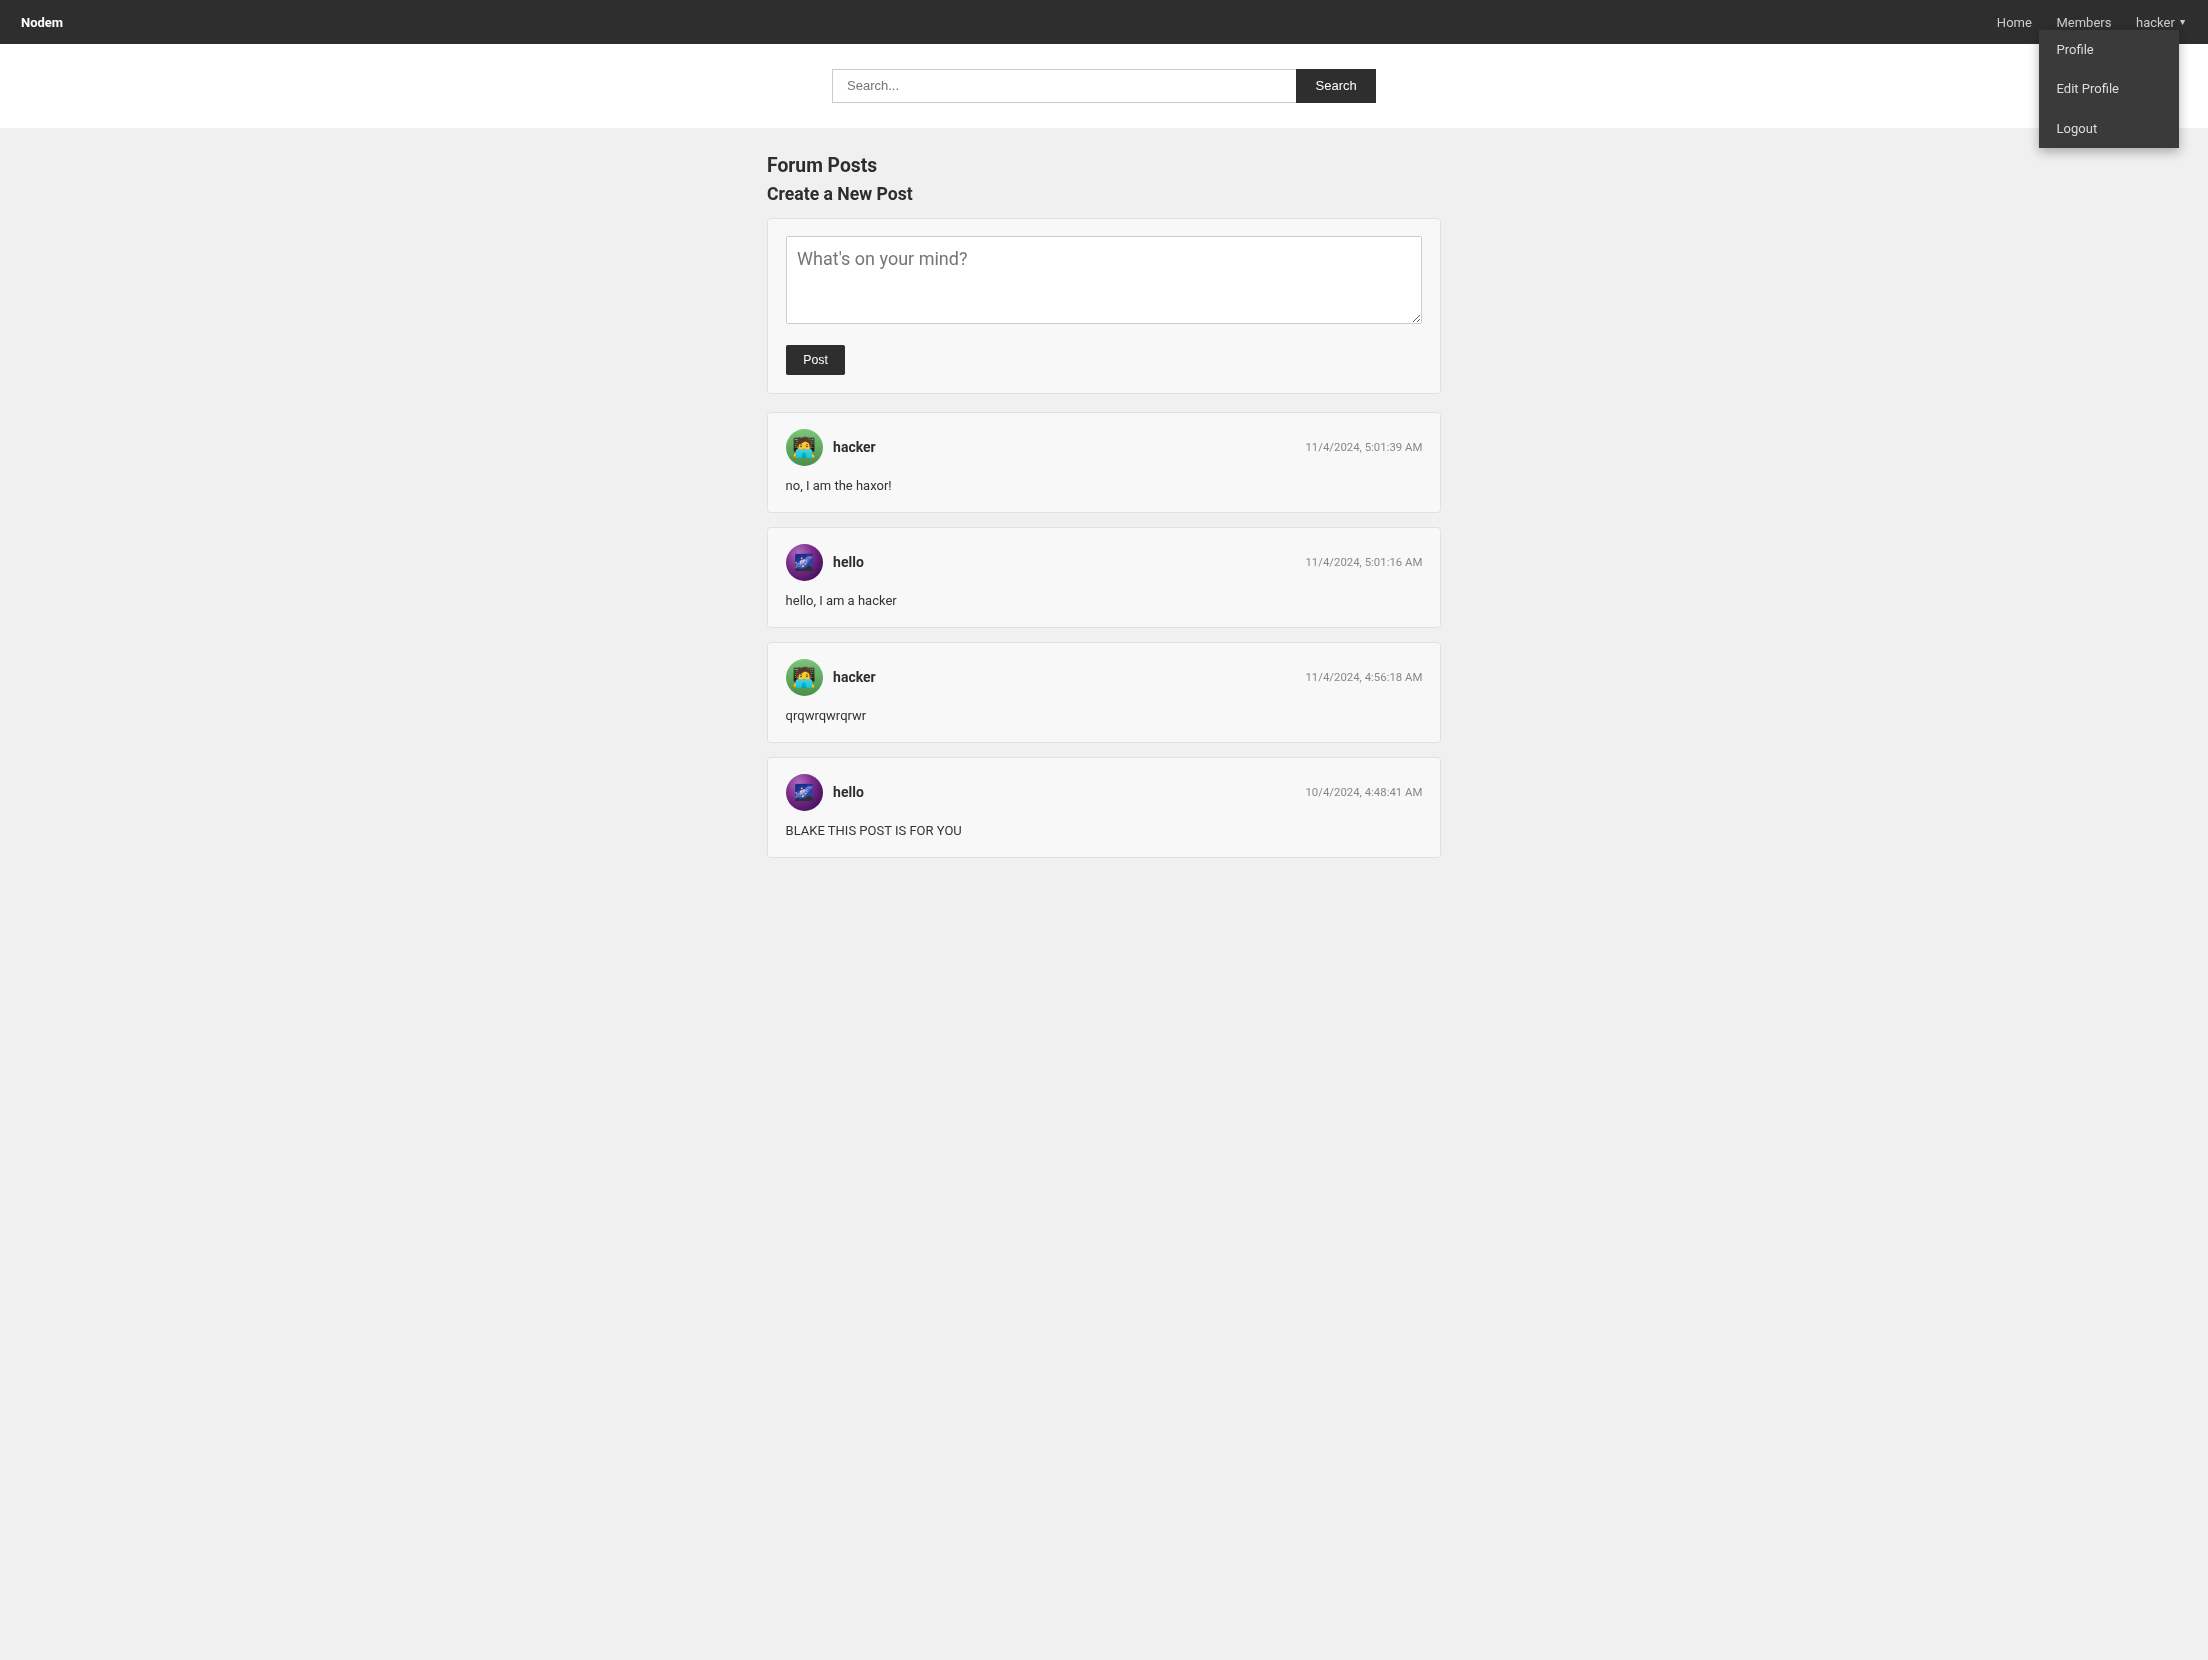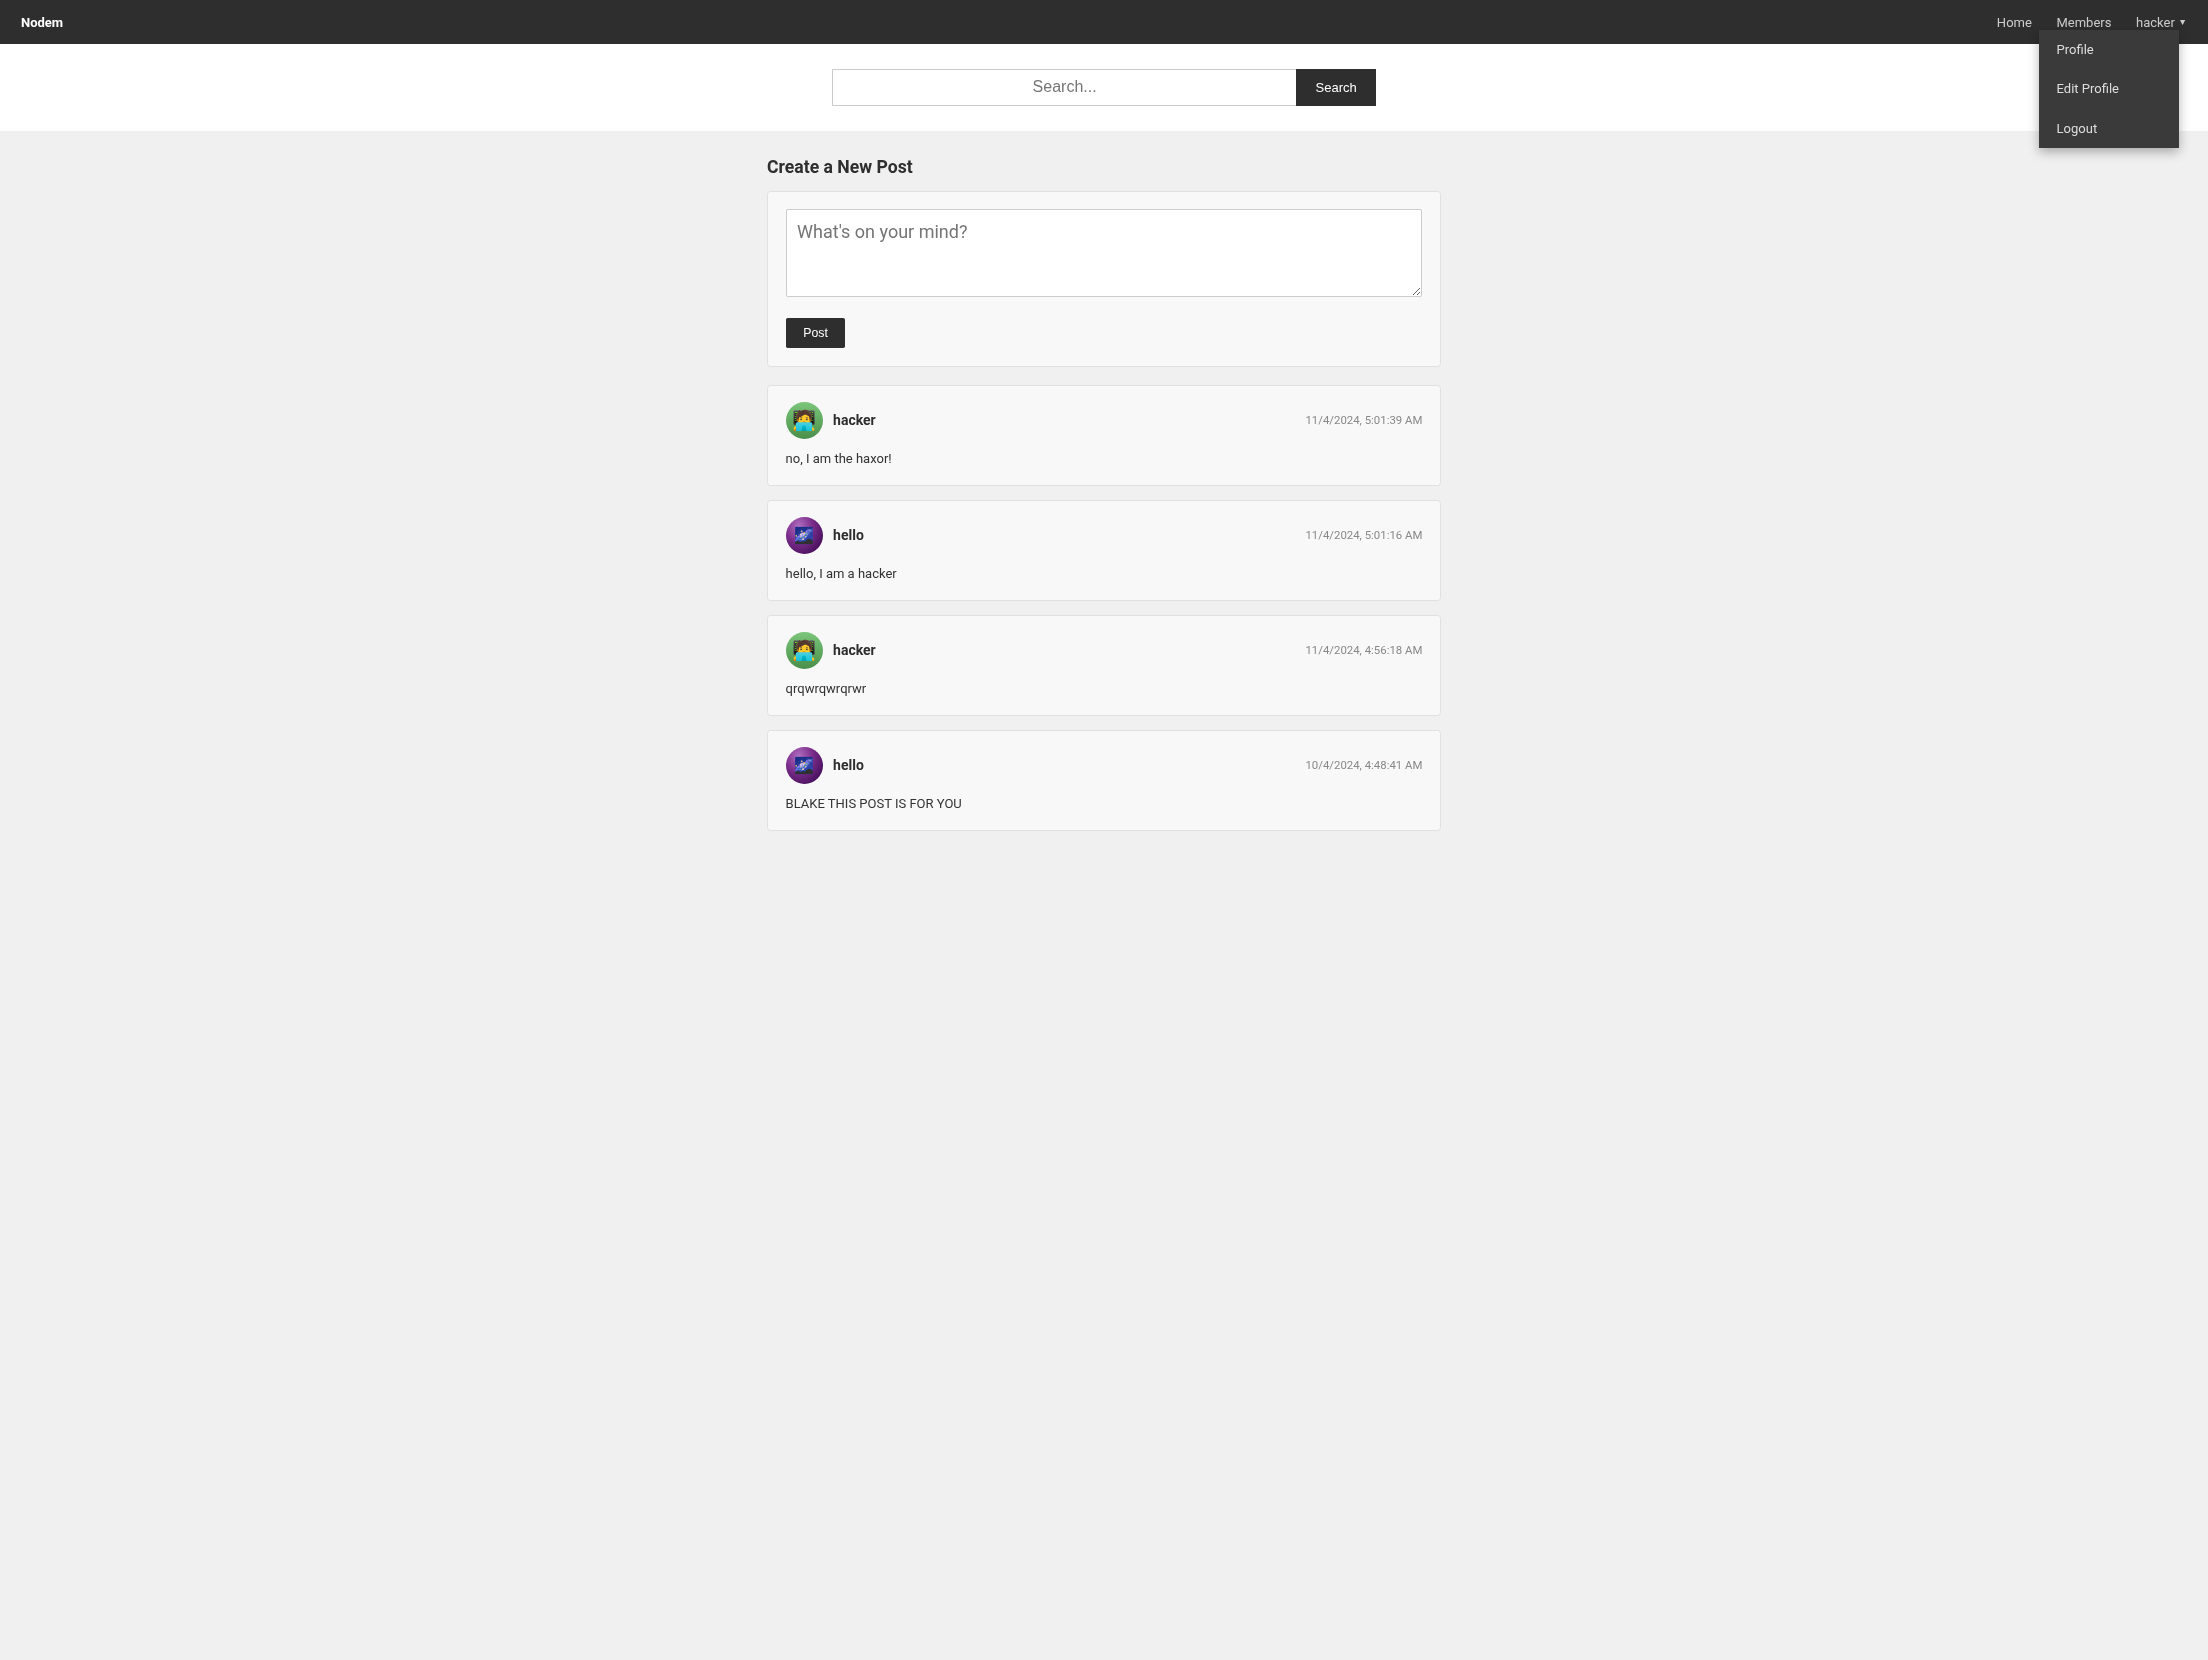--- a/index.html
+++ b/index.html
@@ -94,26 +94,25 @@
 
     .search-form {
       display: flex;
       width: 100%;
       max-width: 544px;
     }
 
     .search-input {
       flex: 1;
       padding: 8.8px 14px;
-      font-size: 16px;
+      font-size: 13px;
       border: 0.9px solid #ccc;
       border-right: none;
       outline: none;
       color: #999;
-      text-align: center;
     }
 
     .search-button {
       padding: 8.8px 19.3px;
       background-color: #2e2e2e;
       color: white;
       border: none;
       font-size: 13px;
       cursor: pointer;
       text-align: center;
@@ -264,20 +263,21 @@
 </nav>
 
 <div class="search-area">
   <form class="search-form">
     <input class="search-input" type="text" placeholder="Search..." style="">
     <button class="search-button" type="submit">Search</button>
   </form>
 </div>
 
 <div class="main-content">
+  <h2 class="page-title">Forum Posts</h2>
   <h2 class="new-post-title">Create a New Post</h2>
 
   <div class="new-post-card">
     <textarea class="post-textarea" placeholder="What's on your mind?" style=""></textarea>
     <button class="post-button">Post</button>
   </div>
 
   <div id="posts-container">
   <div class="post-card">
     <div class="post-header">

